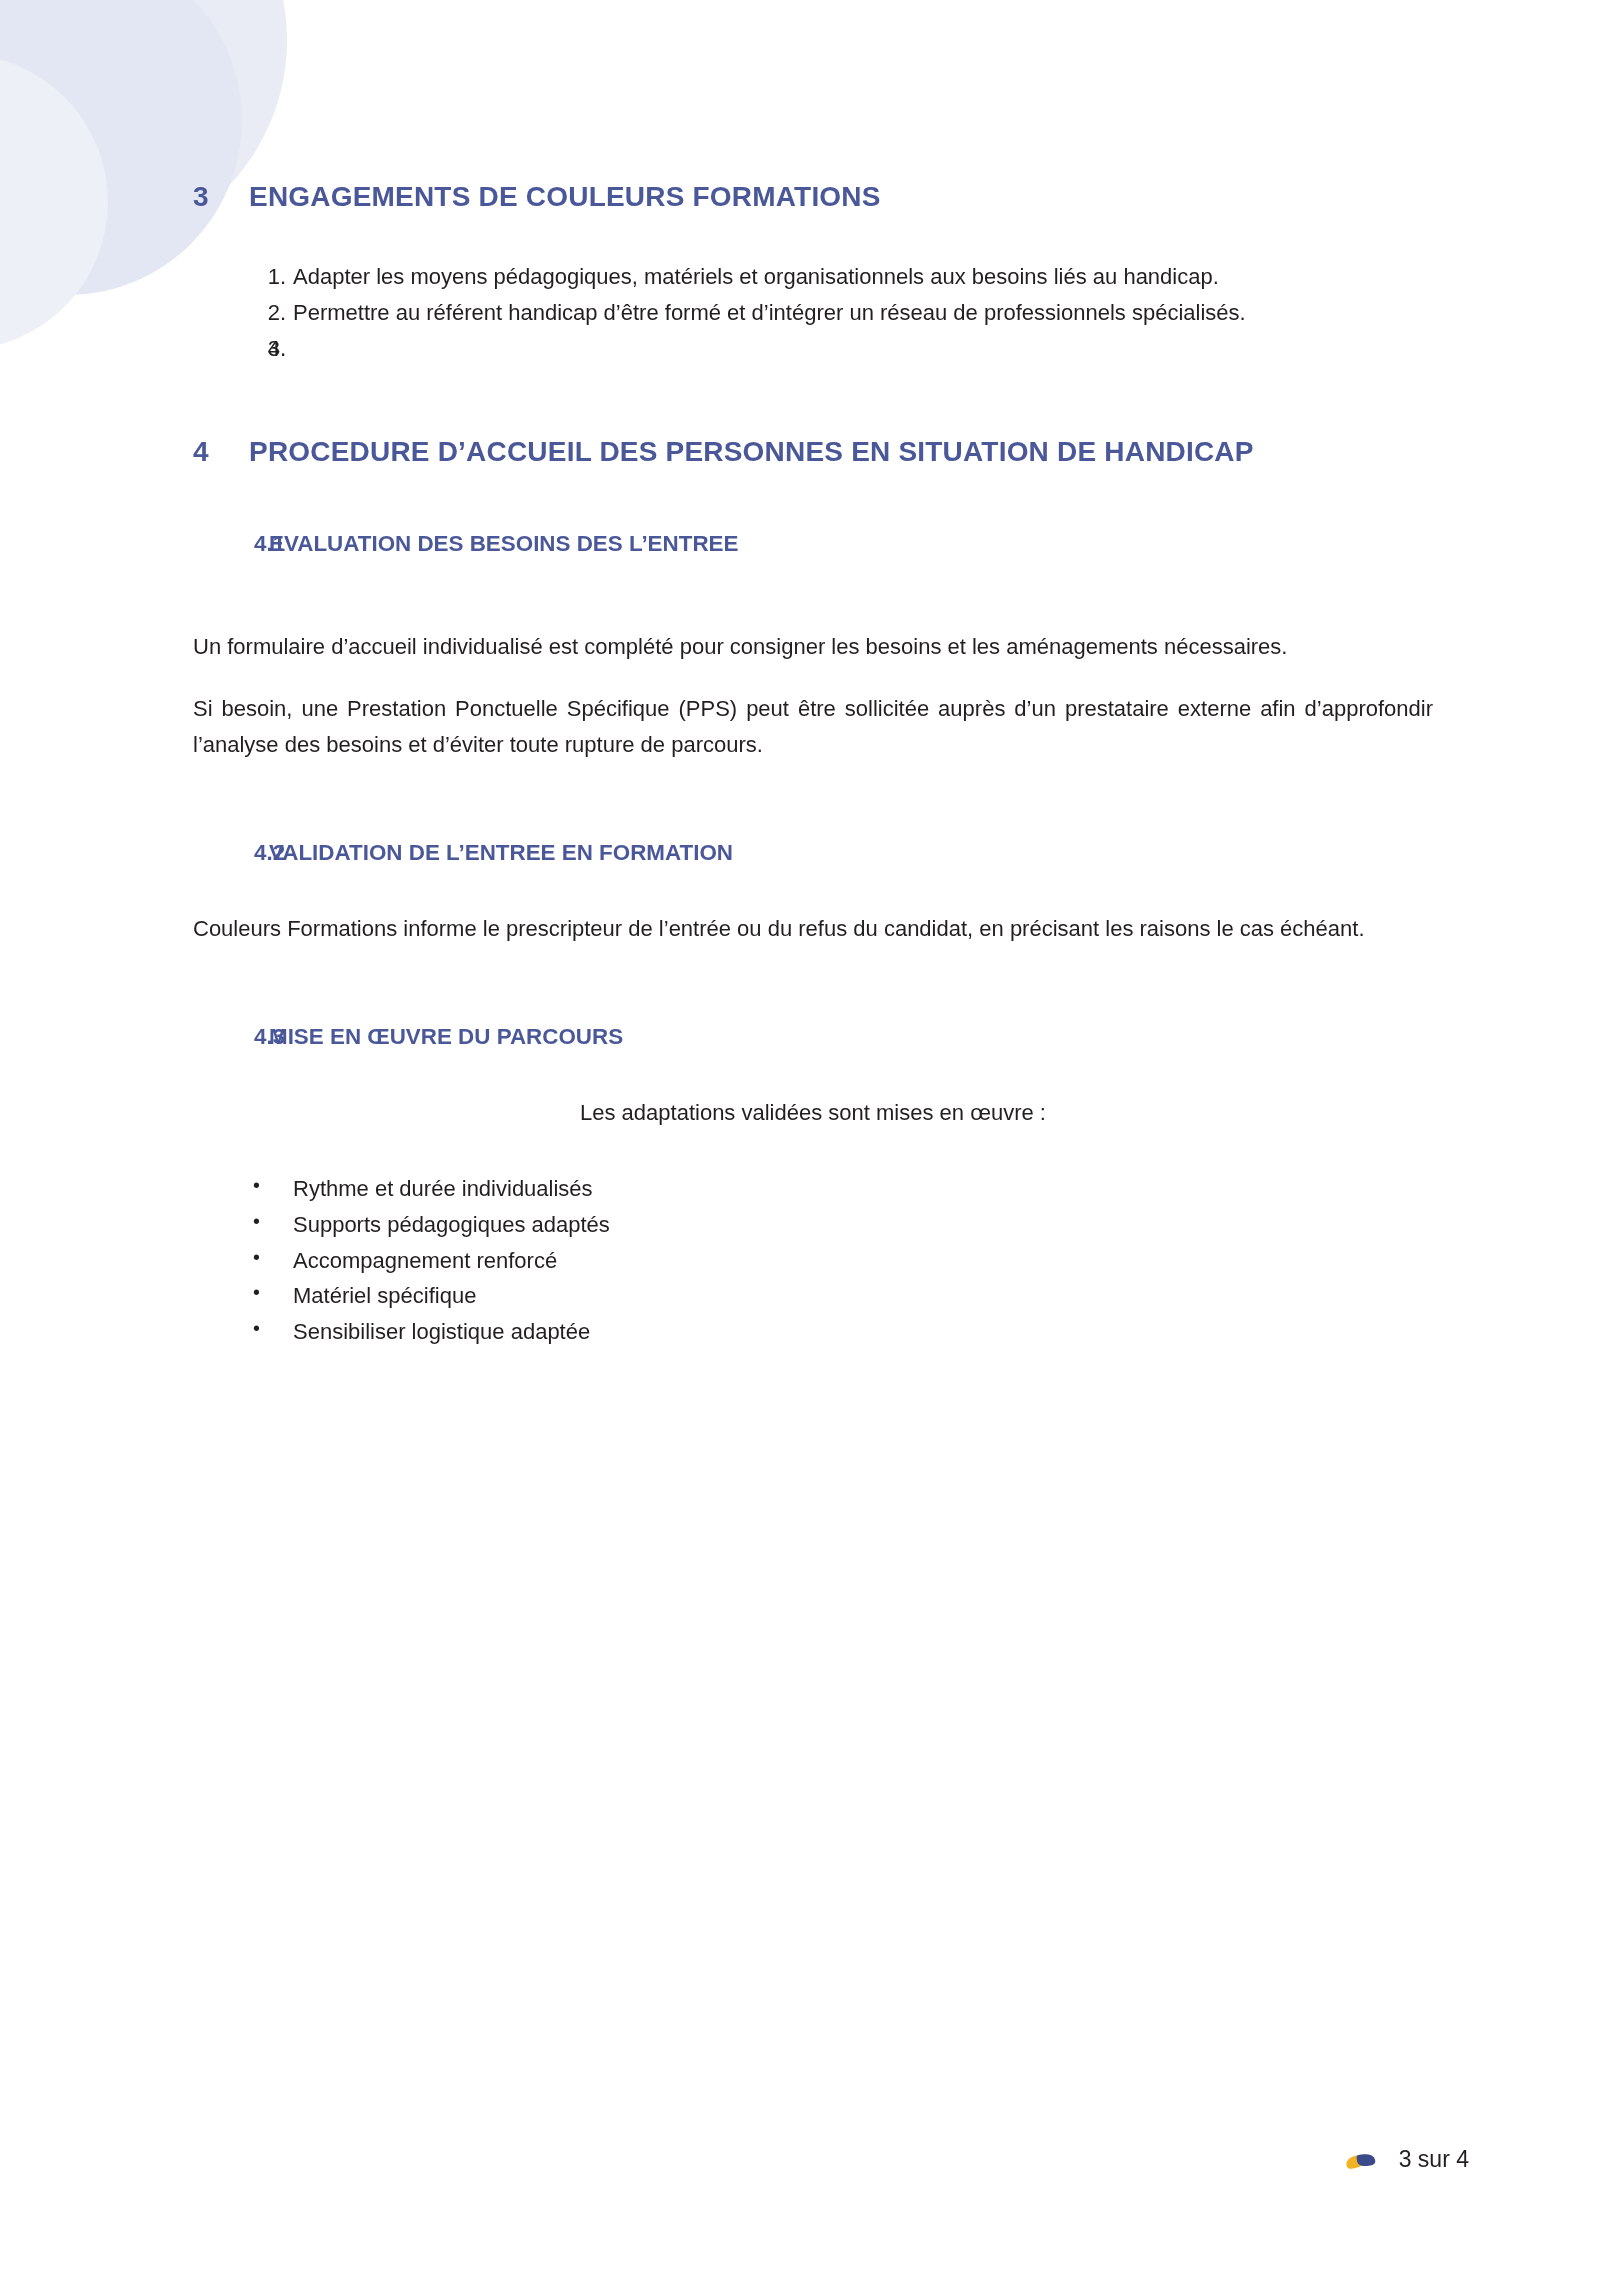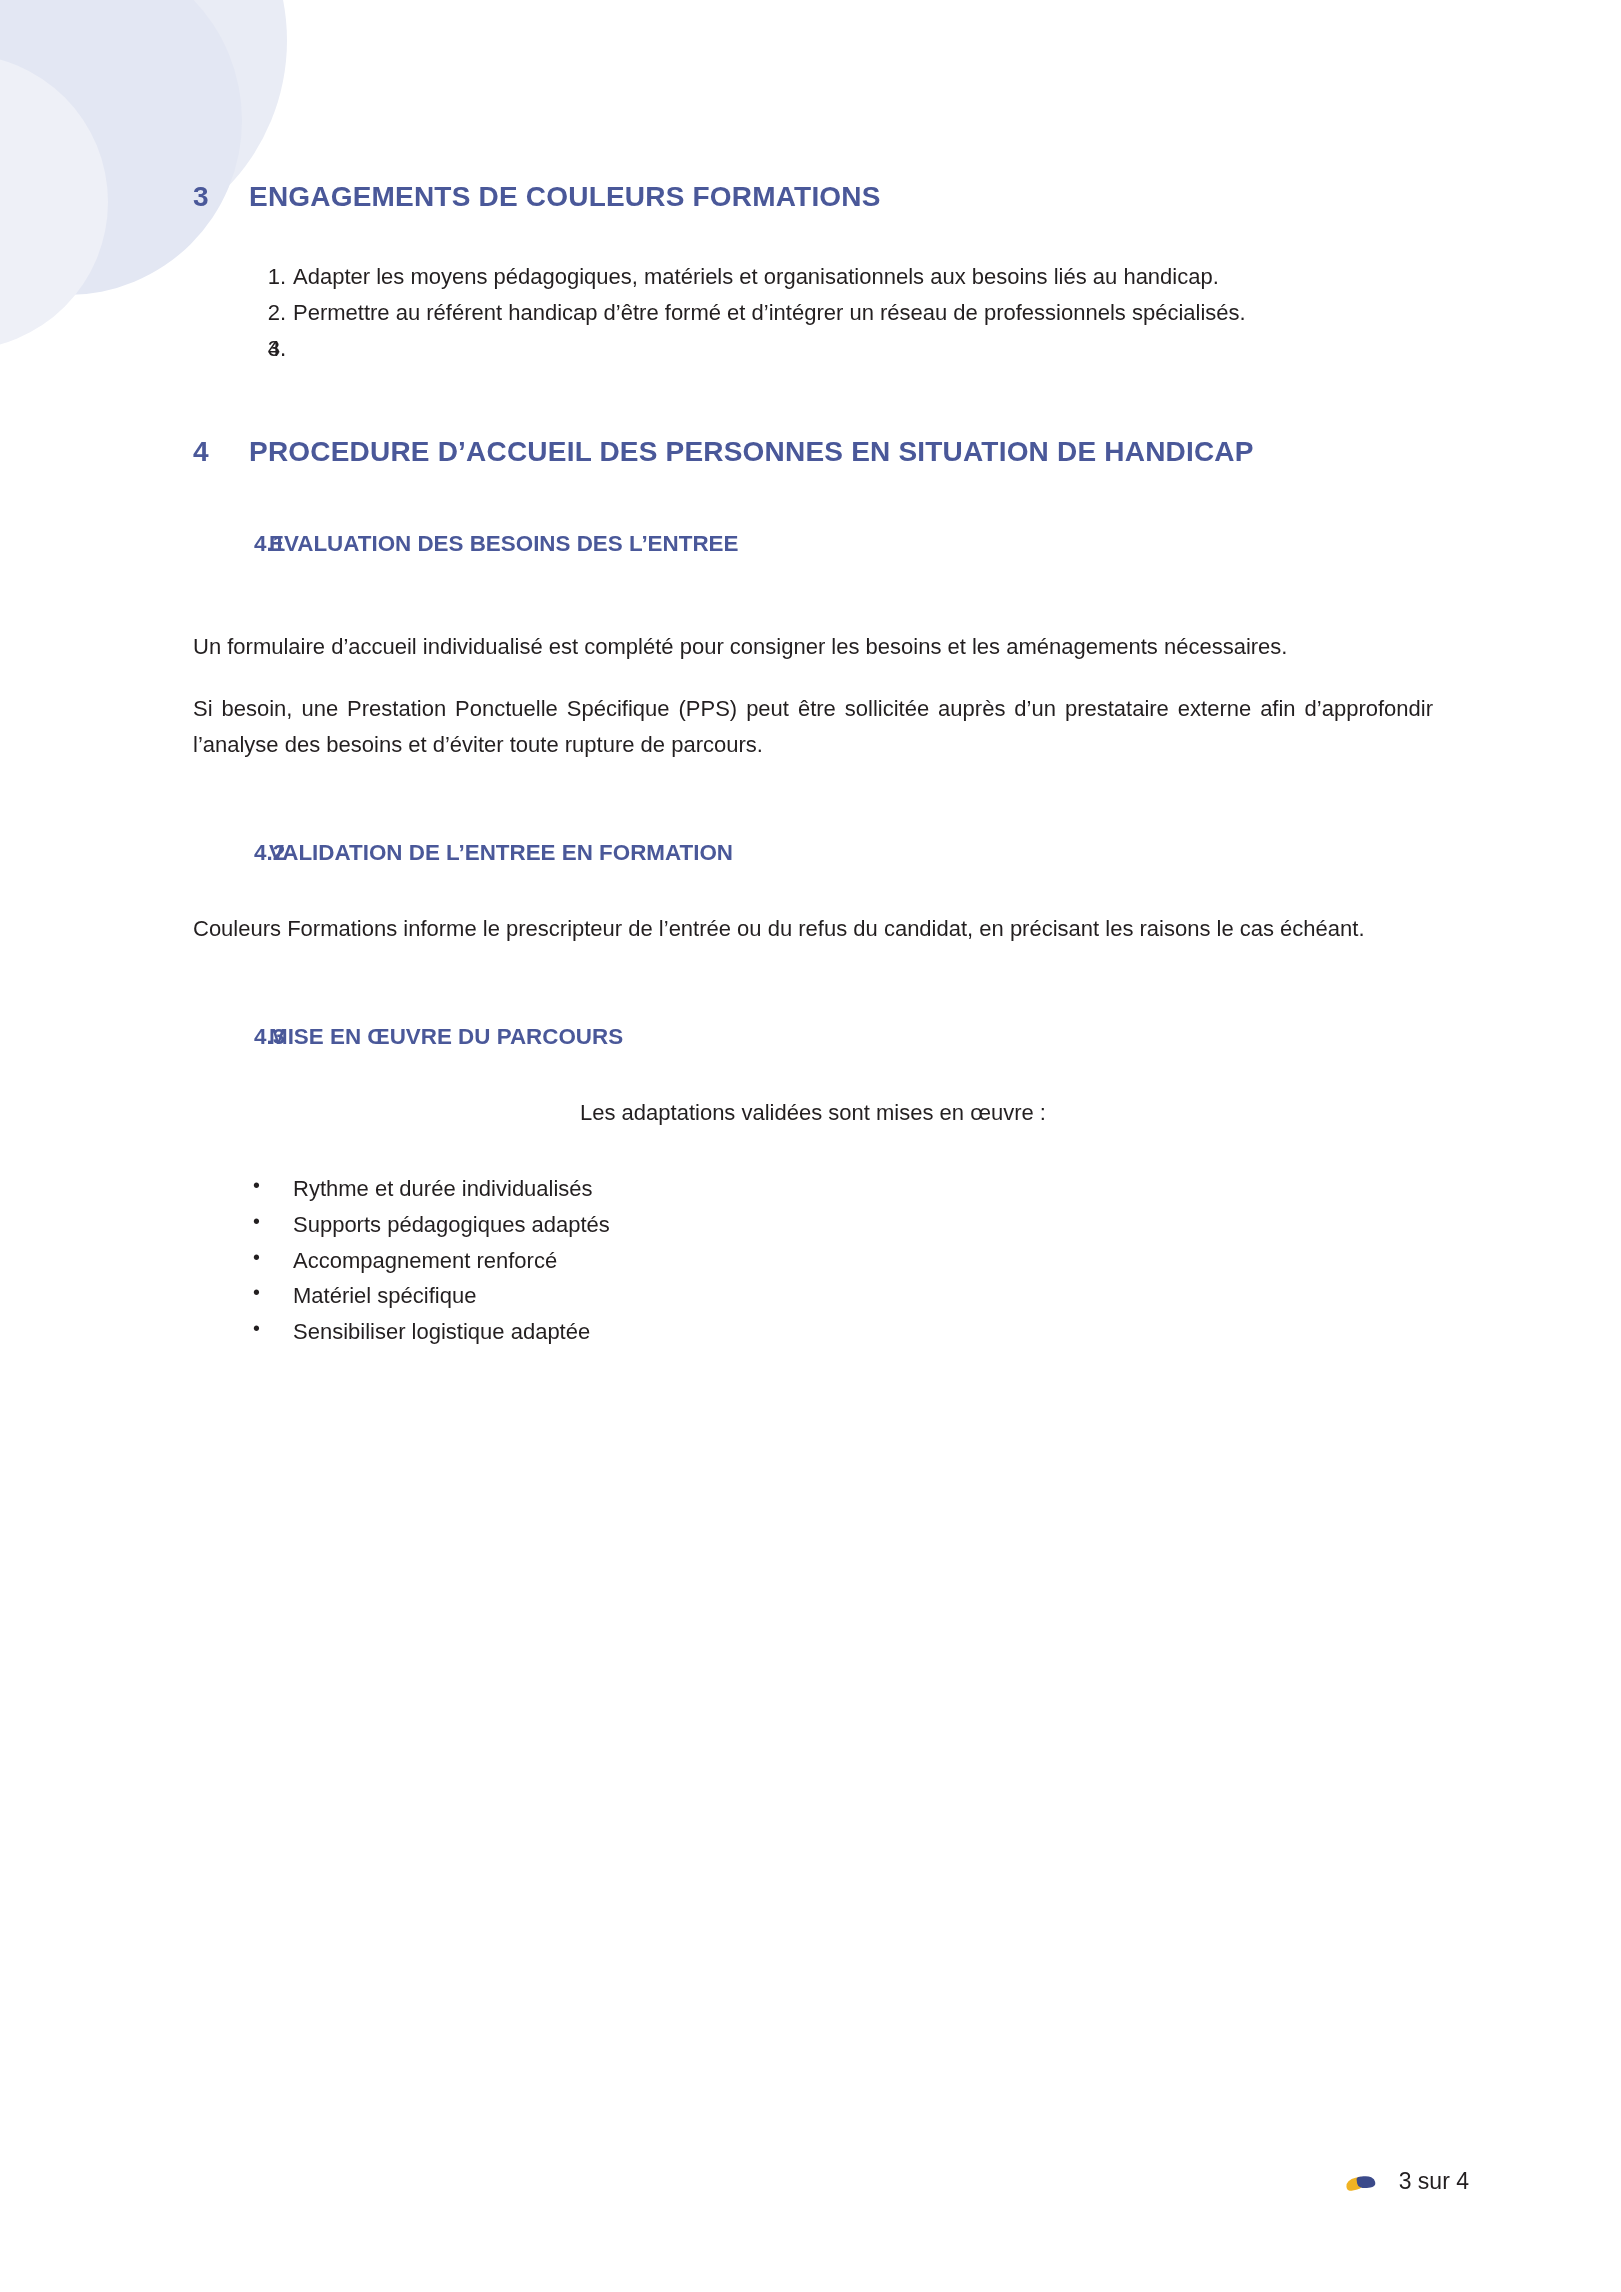--- a/index.html
+++ b/index.html
@@ -142,21 +142,21 @@
     line-height: 1.62;
   }
 
   .spacer-xl { height: 54px; }
   .spacer-l  { height: 41px; }
   .spacer-m  { height: 27px; }
 
   .footer {
     position: absolute;
     right: 152px;
-    bottom: 98px;
+    bottom: 120px;
     display: flex;
     align-items: center;
     gap: 23px;
     font-size: 23px;
     color: #231f20;
   }
   .footer .mark {
     display: inline-block;
     width: 30px;
     height: 21.5px;

